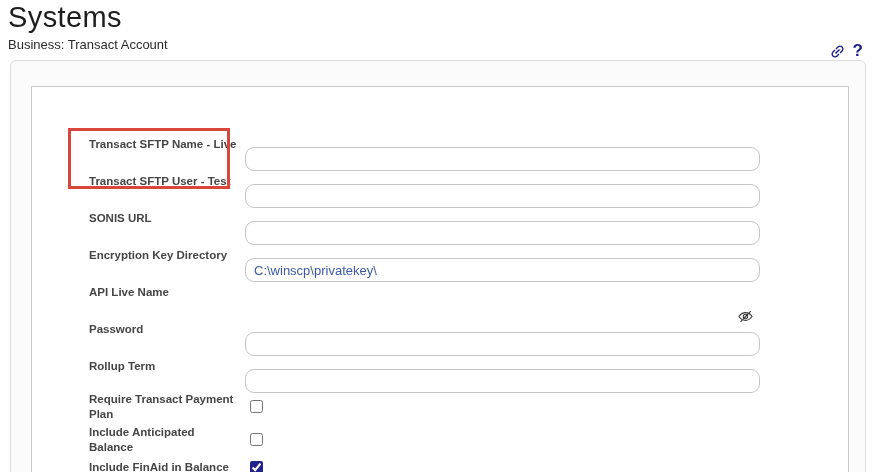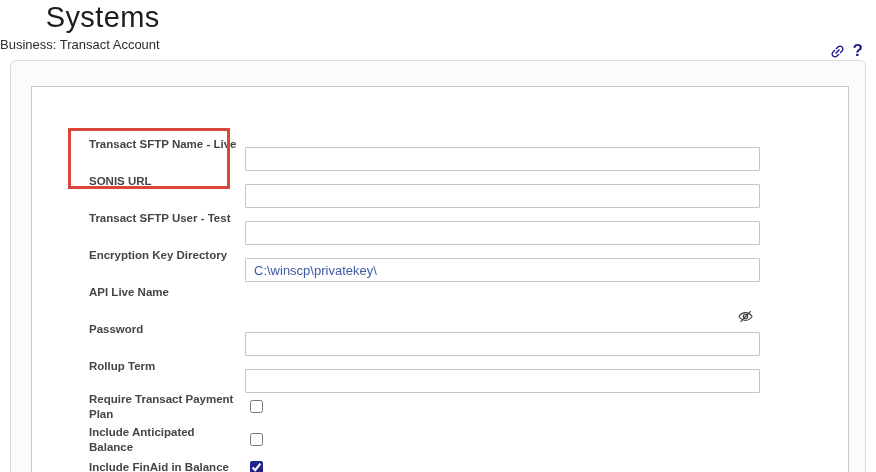--- a/index.html
+++ b/index.html
@@ -5,21 +5,21 @@
   * { box-sizing: border-box; }
   html,body { margin:0; padding:0; }
   body {
     width:876px; height:472px; position:relative; overflow:hidden;
     background:#ffffff;
     font-family:"Liberation Sans", sans-serif;
     -webkit-font-smoothing:antialiased;
   }
 
   
-  .page-header { position:absolute; left:0; top:0;text-align:right; }
+  .page-header { position:absolute; left:8px; top:0; }
   .page-title {
     font-size:29px; line-height:34px; color:#1d1d1d; font-weight:400;
     letter-spacing:0.4px; margin:0;
   }
   .page-subtitle {
     font-size:13px; line-height:22px; color:#2b2b2b; font-weight:400;
     margin:0;
   }
   .header-icons {
     position:absolute; top:41px; right:13px;
@@ -46,21 +46,21 @@
 
   
   .field-row { display:flex; align-items:center; height:24px; margin-bottom:13px; }
   .field-label {
     width:156px; flex:0 0 156px;
     font-size:11.5px; font-weight:700; color:#454545; line-height:1.2;
   }
   .input-wrap { position:relative; width:515px; }
   .text-input {
     width:515px; height:24px;
-    border:1px solid #c6c6c6; border-radius:1px;
+    border:1px solid #c6c6c6; border-radius:9px;
     padding:0 8px; font-size:13px; color:#3c5aa6;
     font-family:"Liberation Sans", sans-serif;
     background:#ffffff; outline:none;margin-top:28px;
   }
   .text-input.autofill { background:#e8f0fe; }
   .eye-toggle {
     position:absolute; right:6px; top:4px; width:17px; height:17px;
     background:none; border:none; padding:0; cursor:pointer; line-height:0;
   }
 
@@ -104,28 +104,28 @@
     <div class="form-area">
 
       <div class="field-row">
         <div class="field-label">Transact SFTP Name - Live</div>
         <div class="input-wrap">
           <input class="text-input" type="text" value="" style="">
         </div>
       </div>
 
       <div class="field-row">
-        <div class="field-label">SONIS URL</div>
+        <div class="field-label">Transact SFTP User - Test</div>
         <div class="input-wrap">
           <input class="text-input" type="text" value="" style="">
         </div>
       </div>
 
       <div class="field-row">
-        <div class="field-label">Transact SFTP User - Test</div>
+        <div class="field-label">SONIS URL</div>
         <div class="input-wrap">
           <input class="text-input" type="text" value="" style="">
         </div>
       </div>
 
       <div class="field-row">
         <div class="field-label">Encryption Key Directory</div>
         <div class="input-wrap">
           <input class="text-input" type="text" value="C:\winscp\privatekey\" style="">
         </div>

